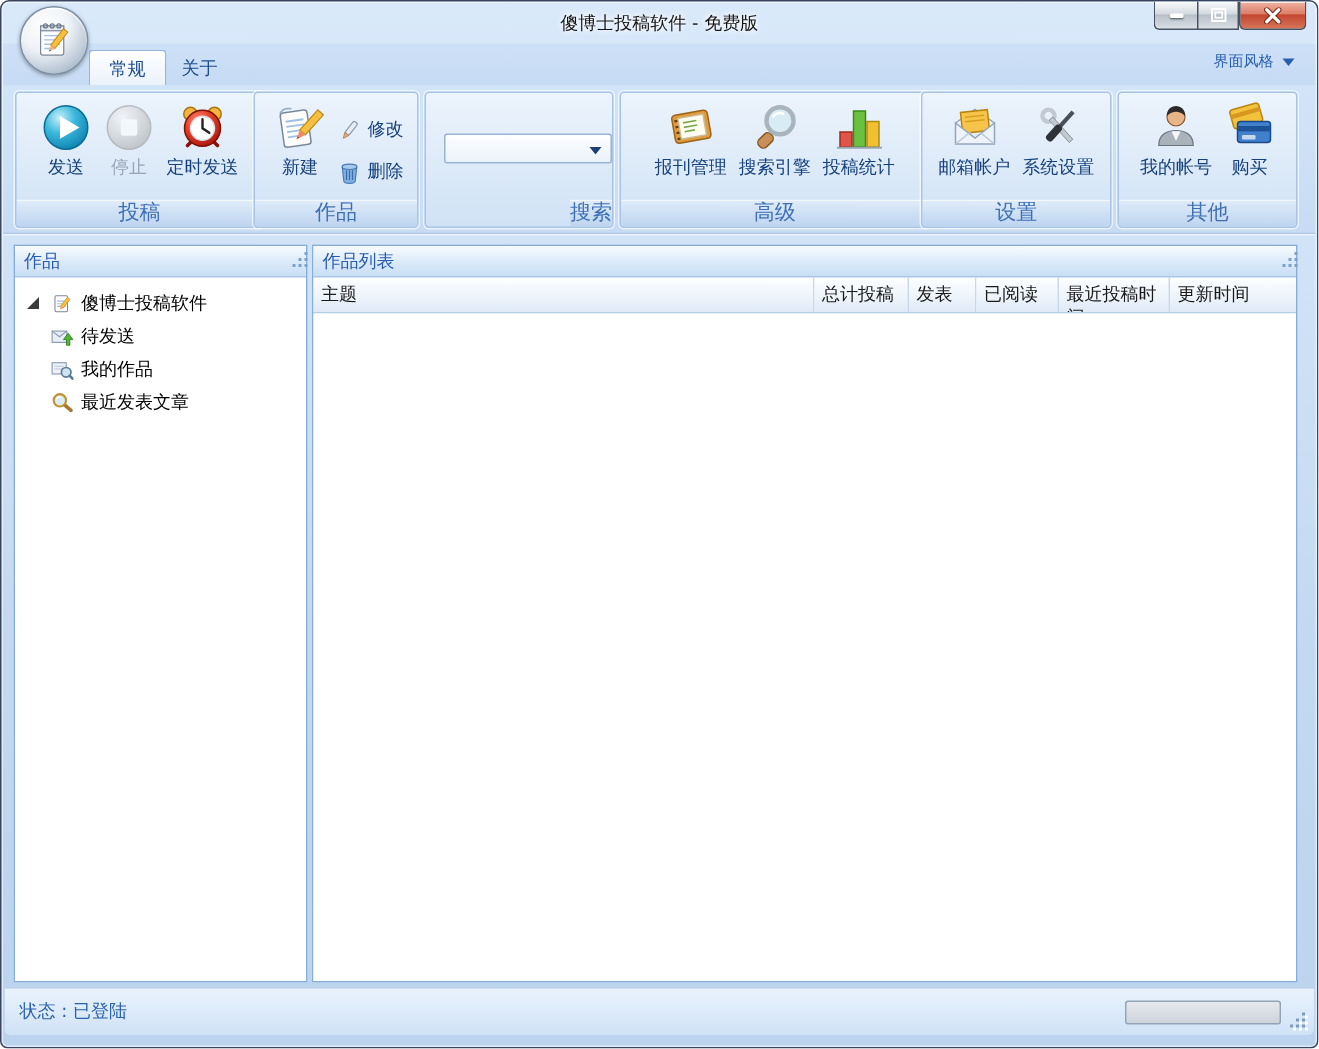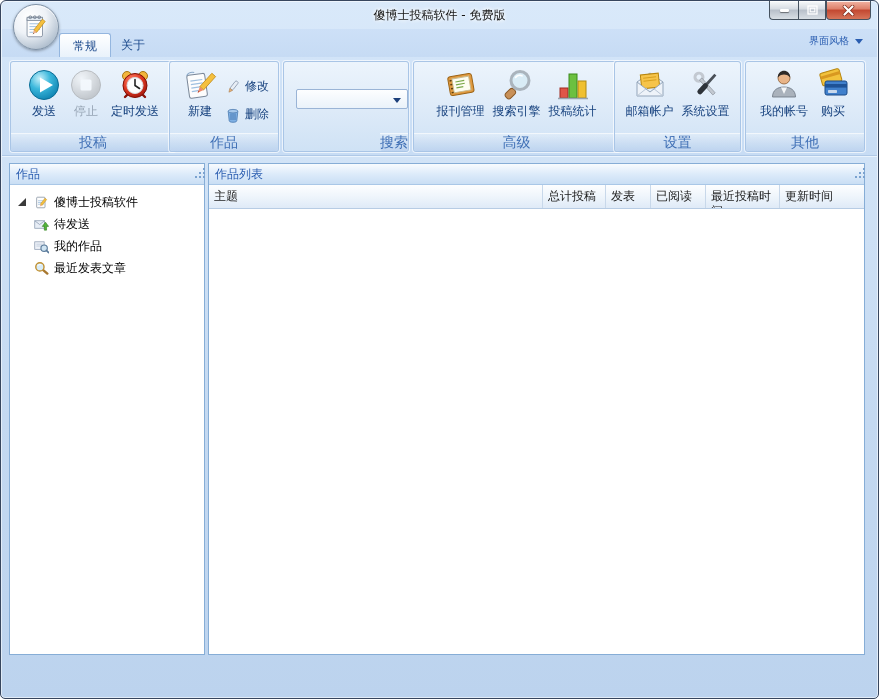--- a/index.html
+++ b/index.html
@@ -421,14 +421,19 @@
         <div class="th th-total">总计投稿</div>
         <div class="th th-pub">发表</div>
         <div class="th th-read">已阅读</div>
         <div class="th th-recent">最近投稿时间</div>
         <div class="th th-updated">更新时间</div>
       </div>
       <div class="tbody"></div>
     </div>
   </div>
 
+  <div class="statusbar">
+    <span>状态 : 已登陆</span>
+    <div class="progress"></div>
+    <span class="resize-grip"></span>
+  </div>
 
 </div>
 
 </body></html>

